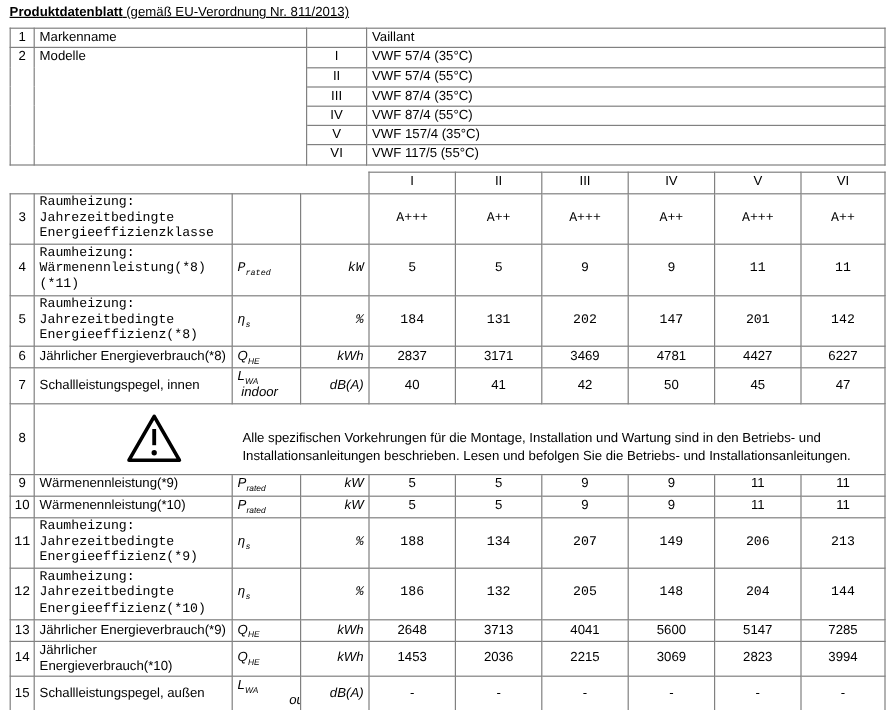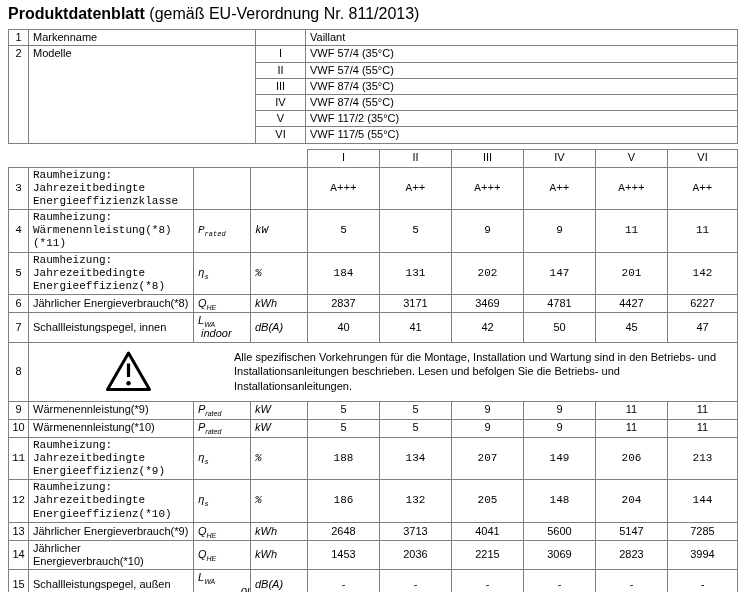--- a/index.html
+++ b/index.html
@@ -1,36 +1,36 @@
 <!DOCTYPE html>
 <html><head>
 <meta charset="utf-8">
 <style>
   html,body{margin:0;padding:0;background:#fff;}
   body{width:745px;height:592px;font-family:"Liberation Sans",sans-serif;color:#000;-webkit-font-smoothing:antialiased;}
   .page{box-sizing:border-box;padding:3px 8px 0 8px;}
-  .title{font-size:16px;font-weight:normal;margin:1px 0 6px 0;line-height:1.2;}
+  .title{font-size:11px;font-weight:normal;margin:1px 0 6px 0;line-height:1.2;text-decoration:underline;}
   .title .t-bold{font-weight:bold;}
   table{border-collapse:collapse;table-layout:fixed;width:729px;}
   td{border:1px solid #808080;font-size:11px;padding:1px 4px;vertical-align:middle;overflow:hidden;line-height:1.2;}
   .info-table{margin-bottom:5px;}
   .info-table td{height:13px;}
   .num{text-align:center;padding:1px 1px;}
   .roman{text-align:center;}
   .val{text-align:center;}
   .sym{font-style:italic;}
   .sym sub{font-size:7px;line-height:0;}
-  .unit{font-style:italic;text-align:left;}
+  .unit{font-style:italic;text-align:right;}
   .hdr-empty{border:none;background:transparent;}
   .hdr-col{text-align:center;height:15px;}
   tr.h-single td{height:15px;}
   tr.h-tall td{height:26px;font-family:Liberation Mono, monospace;}
   tr.note-row td{height:50px;}
   .note-cell{padding:4px 6px;}
-  .note-content{display:flex;align-items:flex-start;gap:32px;}
+  .note-content{display:flex;align-items:flex-end;}
   .warn-icon{flex:0 0 auto;margin-left:70px;margin-right:50px;display:inline-flex;}
   .note-text{font-size:11px;line-height:1.3;padding-right:6px;}
 </style>
 </head>
 <body>
 
 <div class="page">
   <h1 class="title"><span class="t-bold">Produktdatenblatt</span> <span>(gemäß EU-Verordnung Nr. 811/2013)</span></h1>
 
   <table class="info-table">
@@ -60,21 +60,21 @@
         <tr>
           <td class="roman">III</td>
           <td class="label">VWF 87/4 (35°C)</td>
         </tr>
         <tr>
           <td class="roman">IV</td>
           <td class="label">VWF 87/4 (55°C)</td>
         </tr>
         <tr>
           <td class="roman">V</td>
-          <td class="label">VWF 117/2 (35°C)</td>
+          <td class="label">VWF 157/4 (35°C)</td>
         </tr>
         <tr>
           <td class="roman">VI</td>
           <td class="label">VWF 117/5 (55°C)</td>
         </tr>
       </tbody>
   </table>
 
   <table class="main-table">
     <colgroup>

